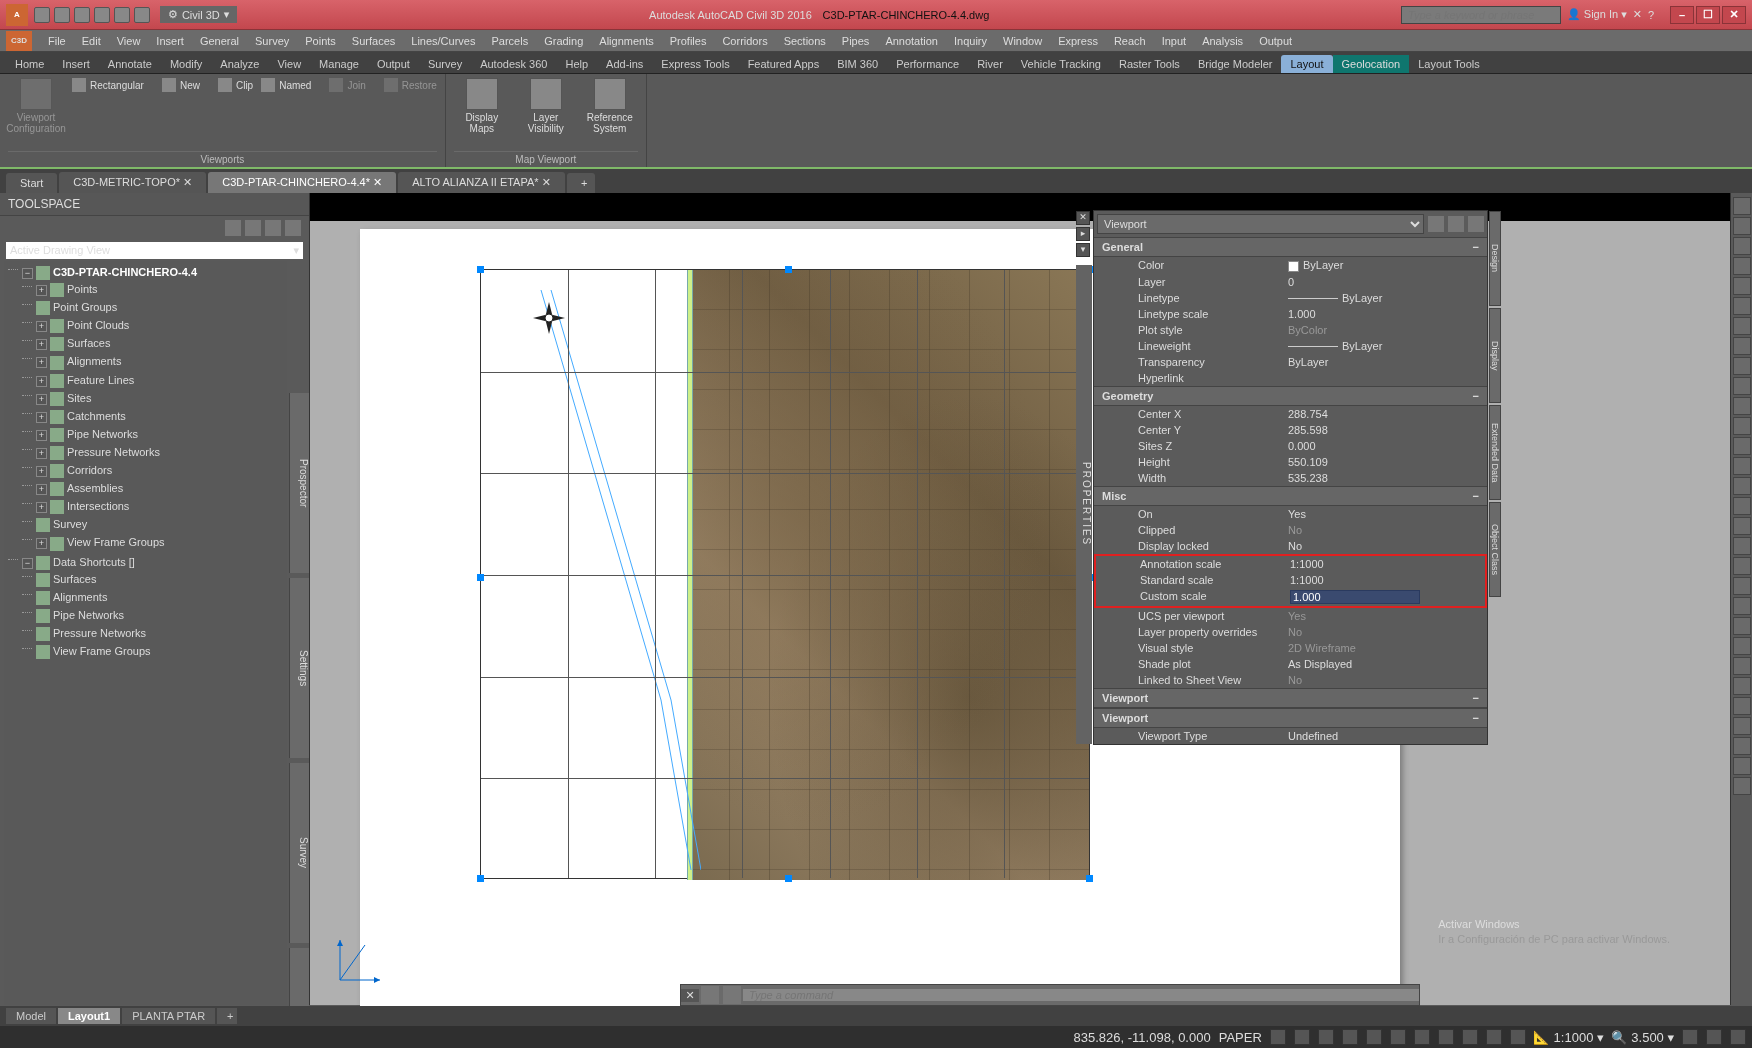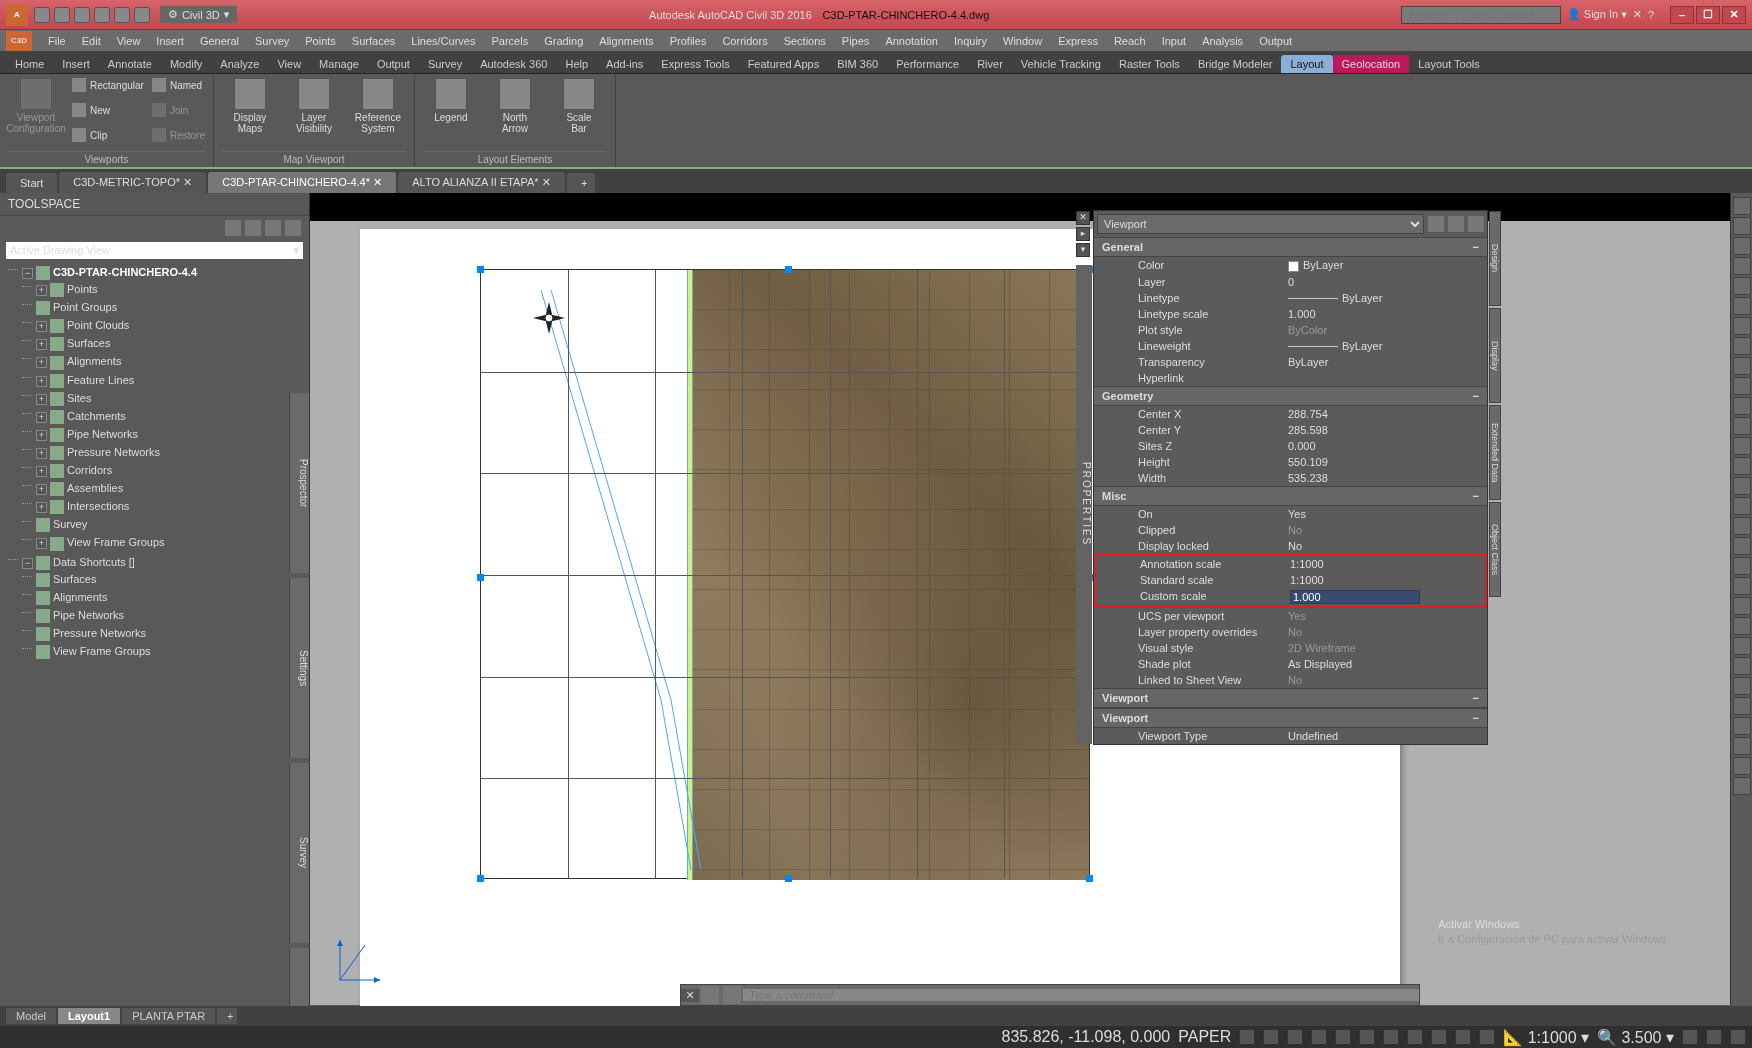--- a/index.html
+++ b/index.html
@@ -20,31 +20,31 @@
 
 
 .menubar { background:#6b6b6b; height:22px; display:flex; align-items:center; padding:0 6px; border-bottom:1px solid #444; }
 .menubar .c3d-ico { width:26px; height:20px; background:#c63; margin-right:8px; font-size:8px; display:flex; align-items:center; justify-content:center; font-weight:bold; }
 .menubar span { padding:0 8px; color:#ddd; cursor:default; }
 
 
 .ribtabs { background:#414141; height:22px; display:flex; align-items:flex-end; padding:0 6px; border-bottom:1px solid #222; }
 .ribtabs span { padding:3px 9px; color:#ccc; cursor:default; font-size:11px; }
 .ribtabs span.active { background:#8ab0d8; color:#111; border-radius:3px 3px 0 0; }
-.ribtabs span.geo { background:#be185d; color:#ddd; }
+.ribtabs span.geo { background:#0f766e; color:#ddd; }
 
 
 .ribbon { background:#595959; height:95px; display:flex; border-bottom:2px solid #7fb968; }
 .rib-group { border-right:1px solid #444; padding:4px 8px 0; display:flex; flex-direction:column; }
 .rib-group .body { flex:1; display:flex; gap:8px; align-items:flex-start; }
 .rib-group .label { text-align:center; color:#bbb; font-size:10px; padding:2px 0; border-top:1px solid #6a6a6a; }
 .rib-big { display:flex; flex-direction:column; align-items:center; gap:2px; width:56px; }
 .rib-big .ico { width:32px; height:32px; background:#888; border:1px solid #555; }
 .rib-big .txt { text-align:center; font-size:10px; line-height:1.1; color:#ddd; }
-.rib-small { display:flex; flex-direction:column; gap:11px; }
+.rib-small { display:flex; flex-direction:row; gap:18px; }
 .rib-small div { display:flex; align-items:center; gap:4px; color:#ddd; font-size:10px; }
 .rib-small .ico { width:14px; height:14px; background:#888; display:inline-block; }
 .disabled { opacity:.45; }
 
 
 .doctabs { background:#414141; height:24px; display:flex; align-items:flex-end; padding:0 6px; }
 .doctabs span { padding:4px 14px; background:#555; margin-right:2px; color:#ddd; font-size:11px; border-radius:3px 3px 0 0; }
 .doctabs span.active { background:#777; color:#fff; }
 .doctabs .add { width:22px; text-align:center; }
 
@@ -121,21 +121,21 @@
 
 
 .btabs { position:absolute; bottom:22px; left:0; right:0; height:20px; background:#414141; display:flex; align-items:center; padding:0 6px; }
 .btabs span { padding:2px 10px; background:#555; margin-right:2px; color:#ccc; font-size:11px; }
 .btabs span.active { background:#888; color:#fff; font-weight:bold; }
 .btabs .add { width:18px; text-align:center; }
 
 .status { position:absolute; bottom:0; left:0; right:0; height:22px; background:#2f2f2f; display:flex; align-items:center; padding:0 6px; gap:8px; color:#ccc; }
 .status .fill { flex:1; }
 .status .sico { width:16px; height:16px; background:#555; border:1px solid #333; }
-.status span { font-size:16px; }
+.status span { font-size:13px; }
 
 .watermark { position:absolute; right:60px; bottom:60px; color:#888; font-size:18px; pointer-events:none; text-align:left; }
 .watermark small { font-size:11px; display:block; color:#999; }
 
 </style>
 </head>
 <body>
 
 <div class="titlebar">
   <div class="app-ico">A</div>
@@ -228,37 +228,20 @@
         <div class="rib-big">
           <div class="ico"></div>
           <div class="txt">Layer<br>Visibility</div>
         </div>
         <div class="rib-big">
           <div class="ico"></div>
           <div class="txt">Reference<br>System</div>
         </div>
       </div>
       <div class="label">Map Viewport</div>
-    </div>
-    <div class="rib-group">
-      <div class="body">
-        <div class="rib-big">
-          <div class="ico"></div>
-          <div class="txt">Legend</div>
-        </div>
-        <div class="rib-big">
-          <div class="ico"></div>
-          <div class="txt">North<br>Arrow</div>
-        </div>
-        <div class="rib-big">
-          <div class="ico"></div>
-          <div class="txt">Scale<br>Bar</div>
-        </div>
-      </div>
-      <div class="label">Layout Elements</div>
     </div>
   </div>
 
 <div class="doctabs" id="doctabs">
     <span class="">Start</span>
     <span class="">C3D-METRIC-TOPO* ✕</span>
     <span class="active">C3D-PTAR-CHINCHERO-4.4* ✕</span>
     <span class="">ALTO ALIANZA II ETAPA* ✕</span>
     <span class="add">+</span>
   </div>

